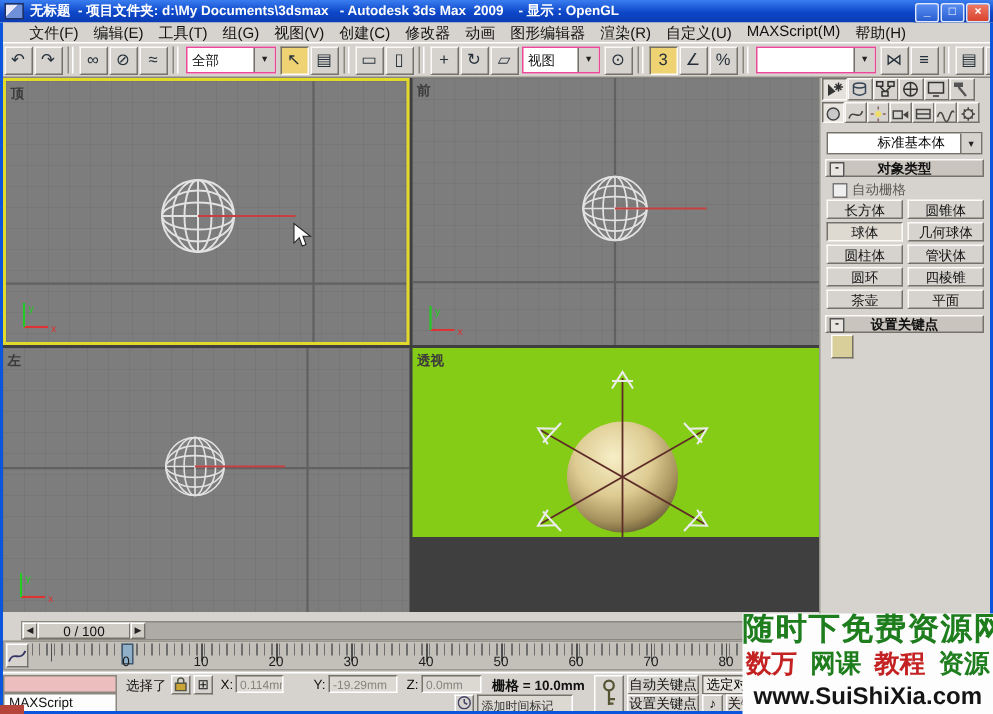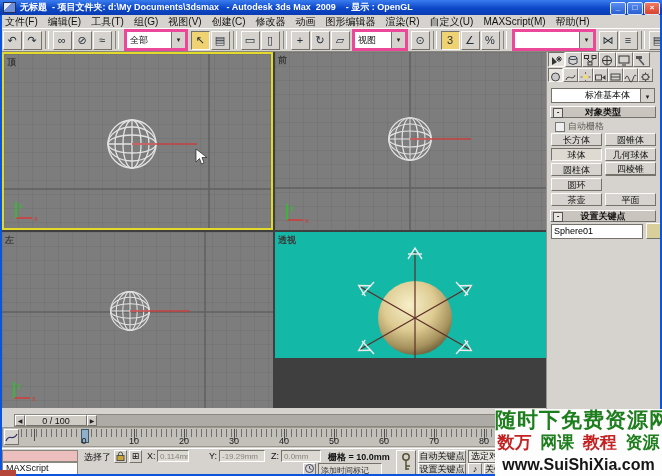--- a/index.html
+++ b/index.html
@@ -11,43 +11,43 @@
   #titlebar{left:0;top:0;width:662px;height:15px;
     background:linear-gradient(180deg,#3a7df0 0%,#0d47c8 55%,#0a3cb4 100%);
     display:flex;align-items:center;color:#fff;font-size:9px;font-weight:bold;white-space:pre;overflow:hidden;}
   #titlebar .appicon{width:11px;height:9px;margin:0 4px 0 3px;background:linear-gradient(135deg,#e8e8f8 0 40%,#6f8fd8 40% 100%);border:1px solid #203060;flex:0 0 auto;}
   .winbtns{position:absolute;right:2px;top:2px;display:flex;gap:1px;}
   .winbtn{width:14px;height:11px;font-size:8px;line-height:10px;text-align:center;color:#fff;
     background:linear-gradient(180deg,#5a8df2,#2a5fd0);border:1px solid #dfe8fa;border-radius:2px;}
   .winbtn.close{background:linear-gradient(180deg,#ef7a62,#d9432f);}
   
   #menubar{left:0;top:15px;width:609px;height:13px;background:#d6d3ce;border-bottom:1px solid #9b9890;
-    display:flex;align-items:center;font-size:10px;color:#111;overflow:hidden;}
+    display:flex;align-items:center;font-size:10px;color:#111;overflow:hidden;justify-content:flex-end;}
   .menu-item{padding:0 5px;white-space:nowrap;}
   
   #toolbar{left:0;top:28px;width:662px;height:24px;background:#d6d3ce;border-top:1px solid #fff;border-bottom:1px solid #8a877f;
     display:flex;align-items:center;padding-left:2px;box-sizing:border-box;overflow:hidden;}
   .tb{width:17px;height:17px;flex:0 0 auto;margin:0 0.5px;font-size:11px;line-height:16px;text-align:center;color:#26303a;
     background:#d6d3ce;border:1px solid;border-color:#fbfaf8 #75726b #75726b #fbfaf8;overflow:hidden;}
   .tb.hl{background:#efd271;border-color:#75726b #fbfaf8 #fbfaf8 #75726b;}
   .sep{width:2px;height:18px;border-left:1px solid #8a877f;border-right:1px solid #fff;margin:0 3px;flex:0 0 auto;}
-  .tbdd{height:16px;background:#fff;border:3px solid #ec4899;display:flex;align-items:center;font-size:9px;color:#111;flex:0 0 auto;margin:0 2px;}
+  .tbdd{height:16px;background:#fff;border:1px solid #ec4899;display:flex;align-items:center;font-size:9px;color:#111;flex:0 0 auto;margin:0 2px;}
   .tbdd .txt{flex:1;padding-left:3px;overflow:hidden;white-space:nowrap;}
   .ddarr{width:13px;height:100%;background:#d6d3ce;border-left:1px solid #75726b;font-size:7px;line-height:15px;text-align:center;color:#222;}
   
   #vparea{left:2px;top:52px;width:544px;height:356px;background:#3f3f3f;}
   .vp{position:absolute;background:#7d7d7d;overflow:hidden;
       background-image:linear-gradient(rgba(0,0,0,0.05) 1px,transparent 1px),linear-gradient(90deg,rgba(0,0,0,0.05) 1px,transparent 1px);
       background-size:14px 14px;}
   .vp svg{position:absolute;left:0;top:0;}
   .vplabel{position:absolute;left:3px;top:2px;font-size:9px;font-weight:bold;color:#3c3c3c;z-index:3;}
   #vp-tl{left:0;top:0;width:267px;height:174px;border:2px solid #e3d92b;}
   #vp-tr{left:273px;top:0;width:271px;height:178px;}
   #vp-bl{left:0;top:180px;width:271px;height:176px;}
-  #vp-br{left:273px;top:180px;width:271px;height:126px;background-image:none;background:#14b8a6;}
+  #vp-br{left:273px;top:180px;width:271px;height:126px;background-image:none;background:#84cc16;}
   
   #cmdpanel{left:546px;top:52px;width:114px;height:396px;background:#d6d3ce;border-left:1px solid #98958e;box-sizing:border-box;overflow:hidden;}
   .tabrow{position:absolute;left:1px;top:0;display:flex;}
   .tab{width:17px;height:15px;border:1px solid;border-color:#fbfaf8 #75726b #75726b #fbfaf8;background:#d6d3ce;box-sizing:border-box;}
   .tab.active{border-color:#75726b #fbfaf8 #fbfaf8 #75726b;background:#e4e1dc;}
   .subrow{position:absolute;left:1px;top:16px;display:flex;}
   .sub{width:15px;height:14px;border:1px solid;border-color:#fbfaf8 #75726b #75726b #fbfaf8;background:#d6d3ce;box-sizing:border-box;}
   .sub.active{border-color:#75726b #fbfaf8 #fbfaf8 #75726b;background:#e9e6e1;}
   .pn-dd{position:absolute;left:4px;top:36px;width:104px;height:15px;background:#fff;border:1px solid #75726b;display:flex;align-items:center;font-size:9px;box-sizing:border-box;padding-left:30px;}
   .rollout{position:absolute;left:3px;width:106px;height:12px;background:#c9c5be;border:1px solid;border-color:#fbfaf8 #75726b #75726b #fbfaf8;
@@ -371,29 +371,28 @@
       <span class="chk"></span>
       <span>自动栅格</span>
     </div>
     <div class="obtn" style="left:4px;top:81px">长方体</div>
     <div class="obtn" style="left:58px;top:81px">圆锥体</div>
     <div class="obtn pressed" style="left:4px;top:96px">球体</div>
     <div class="obtn" style="left:58px;top:96px">几何球体</div>
     <div class="obtn" style="left:4px;top:111px">圆柱体</div>
     <div class="obtn" style="left:58px;top:111px">管状体</div>
     <div class="obtn" style="left:4px;top:126px">圆环</div>
-    <div class="obtn" style="left:58px;top:110px">四棱锥</div>
+    <div class="obtn" style="left:58px;top:126px">四棱锥</div>
     <div class="obtn" style="left:4px;top:141px">茶壶</div>
     <div class="obtn" style="left:58px;top:141px">平面</div>
     <div class="rollout" style="top:158px">
       <span class="rminus">-</span>
       <span>设置关键点</span>
     </div>
     <div class="nmrow">
-      <input class="nminput" value="Sphere01" style="">
       <span class="swatch"></span>
     </div>
   </div>
 
   <div id="timeslider" class="abs">
     <span class="ts-arr">◀</span>
     <span class="ts-handle">0 / 100</span>
     <span class="ts-arr">▶</span>
   </div>
 

